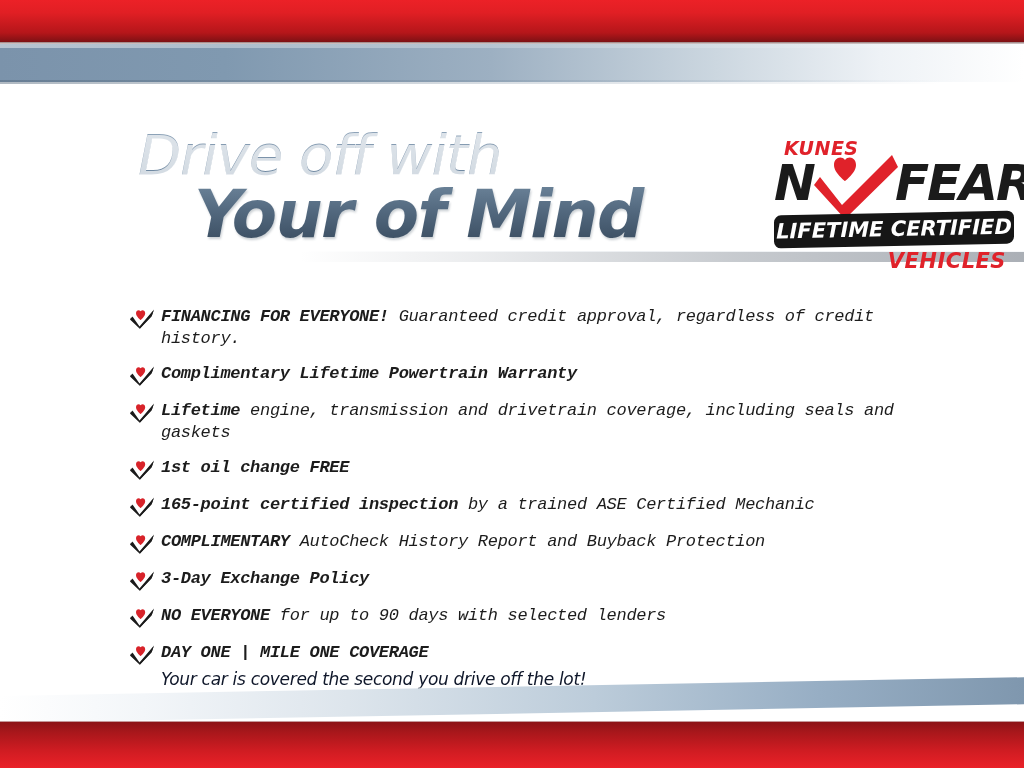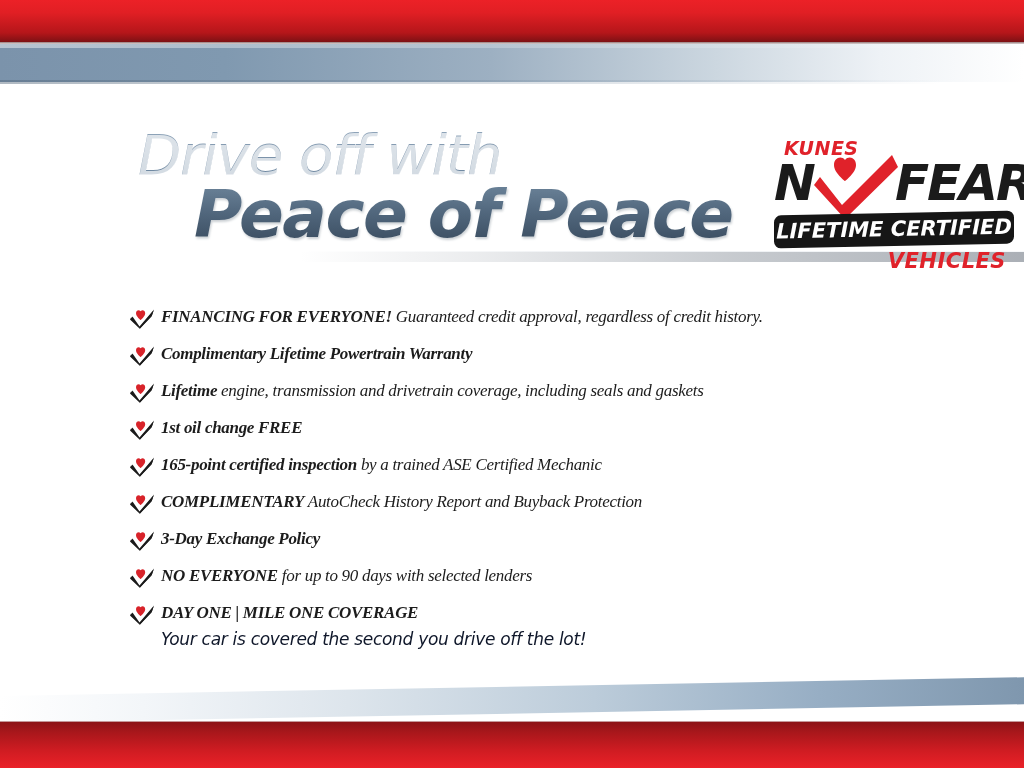--- a/index.html
+++ b/index.html
@@ -242,21 +242,21 @@
   }
   .bullet-icon {
     flex: 0 0 auto;
     width: 26px;
     height: 22px;
     margin-top: 2px;
     margin-right: 5px;
     position: relative;
   }
   .bullet-text {
-    font-family: Liberation Serif, serif;
+    font-family: Liberation Mono, monospace;
     font-style: italic;
     font-size: 17px;
     line-height: 22px;
     color: #1c1c1c;
     letter-spacing: -0.3px;
   }
   .bullet-text .b {
     font-weight: bold;
   }
   .bullet-sub {
@@ -277,21 +277,21 @@
 <div id="page">
 
   <div class="top-red-band"></div>
   <div class="top-red-shadow"></div>
   <div class="top-gray-band"></div>
   <div class="top-gray-hilite"></div>
   <div class="top-gray-shadow"></div>
 
   <div class="headline">
     <div class="headline-line1">Drive off with</div>
-    <div class="headline-line2">Peace of Peace</div>
+    <div class="headline-line2">Your of Mind</div>
   </div>
 
   <div class="divider-line"></div>
   <div class="divider"></div>
 
   <div class="logo">
     <div class="logo-kunes">KUNES</div>
 
     <div class="logo-nofear-wrap">
       <div class="logo-nofear"><span>N</span><span class="gap">OO</span><span>FEAR</span></div>

